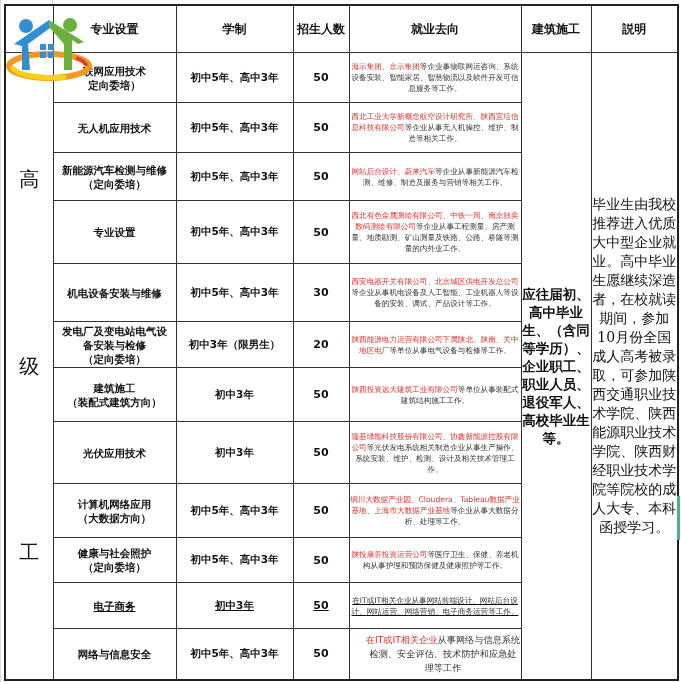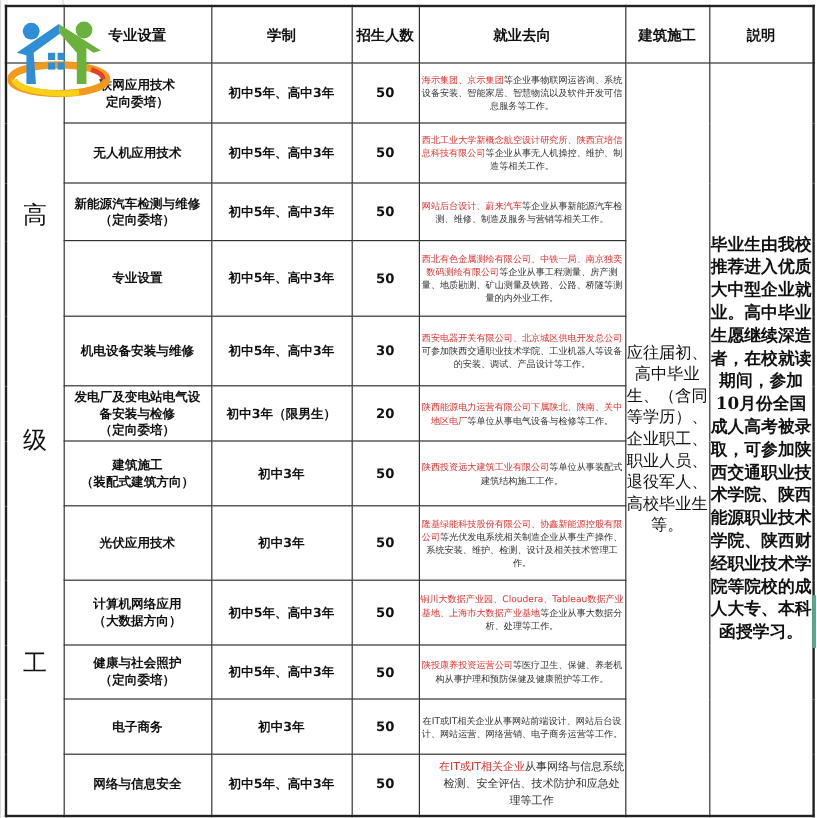--- a/index.html
+++ b/index.html
@@ -13,22 +13,22 @@
   table.t td, table.t th { border:1px solid #333; padding:0; text-align:center; vertical-align:middle; }
   th { font-size:12px; font-weight:bold; height:46px; }
   td.major { font-size:10.5px; font-weight:bold; line-height:14px; }
   td.dur { font-size:10.5px; font-weight:bold; }
   td.cnt { font-size:11px; font-weight:bold; }
   td.job { text-align:left; font-size:7.6px; line-height:11px; padding:2px 4px 2px 4px; color:#333; vertical-align:middle; }
   td.job .red { color:#e2302c; }
   td.job.big { font-size:9.2px; line-height:14px;padding-left:16px; }
   td.level { font-family:"DejaVu Serif", serif; font-size:20px; line-height:1; }
   .level-inner { display:flex; flex-direction:column; justify-content:space-around; align-items:center; height:560px; }
-  td.target { font-family:"DejaVu Serif", serif; font-size:13.5px; font-weight:normal; line-height:18px; padding:0 3px; }
-  td.note { font-family:"DejaVu Serif", serif; font-size:14px; font-weight:bold; line-height:19px; text-align:left; padding:0 3px; }
+  td.target { font-family:"DejaVu Serif", serif; font-size:13.5px; font-weight:bold; line-height:18px; padding:0 3px; }
+  td.note { font-family:"DejaVu Serif", serif; font-size:14px; font-weight:normal; line-height:19px; text-align:left; padding:0 3px; }
   .logo { position:absolute; left:6px; top:14px; width:86px; height:70px; }
   .scroll-mark { position:absolute; left:677px; top:496px; width:3px; height:44px; background:#4caf8a; }
 </style>
 </head>
 <body>
 
 <div class="sheet">
 
   <div class="gl" style="left:0;top:0;width:1px;height:682px;"></div>
   <div class="gl" style="left:52px;top:0;width:1px;height:4px;"></div>
@@ -97,21 +97,21 @@
           <td class="dur">初中5年、高中3年</td>
           <td class="cnt">50</td>
           <td class="job"><span class="red">西北有色金属测绘有限公司、中铁一局、南京独奕数码测绘有限公司</span><span>等企业从事工程测量、房产测量、地质勘测、矿山测量及铁路、公路、桥隧等测量的内外业工作。</span></td>
         </tr>
         <tr style="height: 58px;">
           <td class="major">
             <div>机电设备安装与维修</div>
           </td>
           <td class="dur">初中5年、高中3年</td>
           <td class="cnt">30</td>
-          <td class="job"><span class="red">西安电器开关有限公司、北京城区供电开发总公司</span><span>可参加陕西交通职业技术学院、工业机器人等设备的安装、调试、产品设计等工作。</span></td>
+          <td class="job"><span class="red">西安电器开关有限公司、北京城区供电开发总公司</span><span>等企业从事机电设备及人工智能、工业机器人等设备的安装、调试、产品设计等工作。</span></td>
         </tr>
         <tr style="height: 46px;">
           <td class="major">
             <div>发电厂及变电站电气设</div>
             <div>备安装与检修</div>
             <div>（定向委培）</div>
           </td>
           <td class="dur">初中3年（限男生）</td>
           <td class="cnt">20</td>
           <td class="job"><span class="red">陕西能源电力运营有限公司下属陕北、陕南、关中地区电厂</span><span>等单位从事电气设备与检修等工作。</span></td>
@@ -144,21 +144,21 @@
         </tr>
         <tr style="height: 45px;">
           <td class="major">
             <div>健康与社会照护</div>
             <div>（定向委培）</div>
           </td>
           <td class="dur">初中5年、高中3年</td>
           <td class="cnt">50</td>
           <td class="job"><span class="red">陕投康养投资运营公司</span><span>等医疗卫生、保健、养老机构从事护理和预防保健及健康照护等工作。</span></td>
         </tr>
-        <tr style="height: 46px;">
+        <tr style="height: 46px; text-decoration: underline;">
           <td class="major">
             <div>电子商务</div>
           </td>
           <td class="dur">初中3年</td>
           <td class="cnt">50</td>
           <td class="job"><span>在IT或IT相关企业从事网站前端设计、网站后台设计、网站运营、网络营销、电子商务运营等工作。</span></td>
         </tr>
         <tr style="height: 51px;">
           <td class="major">
             <div>网络与信息安全</div>

